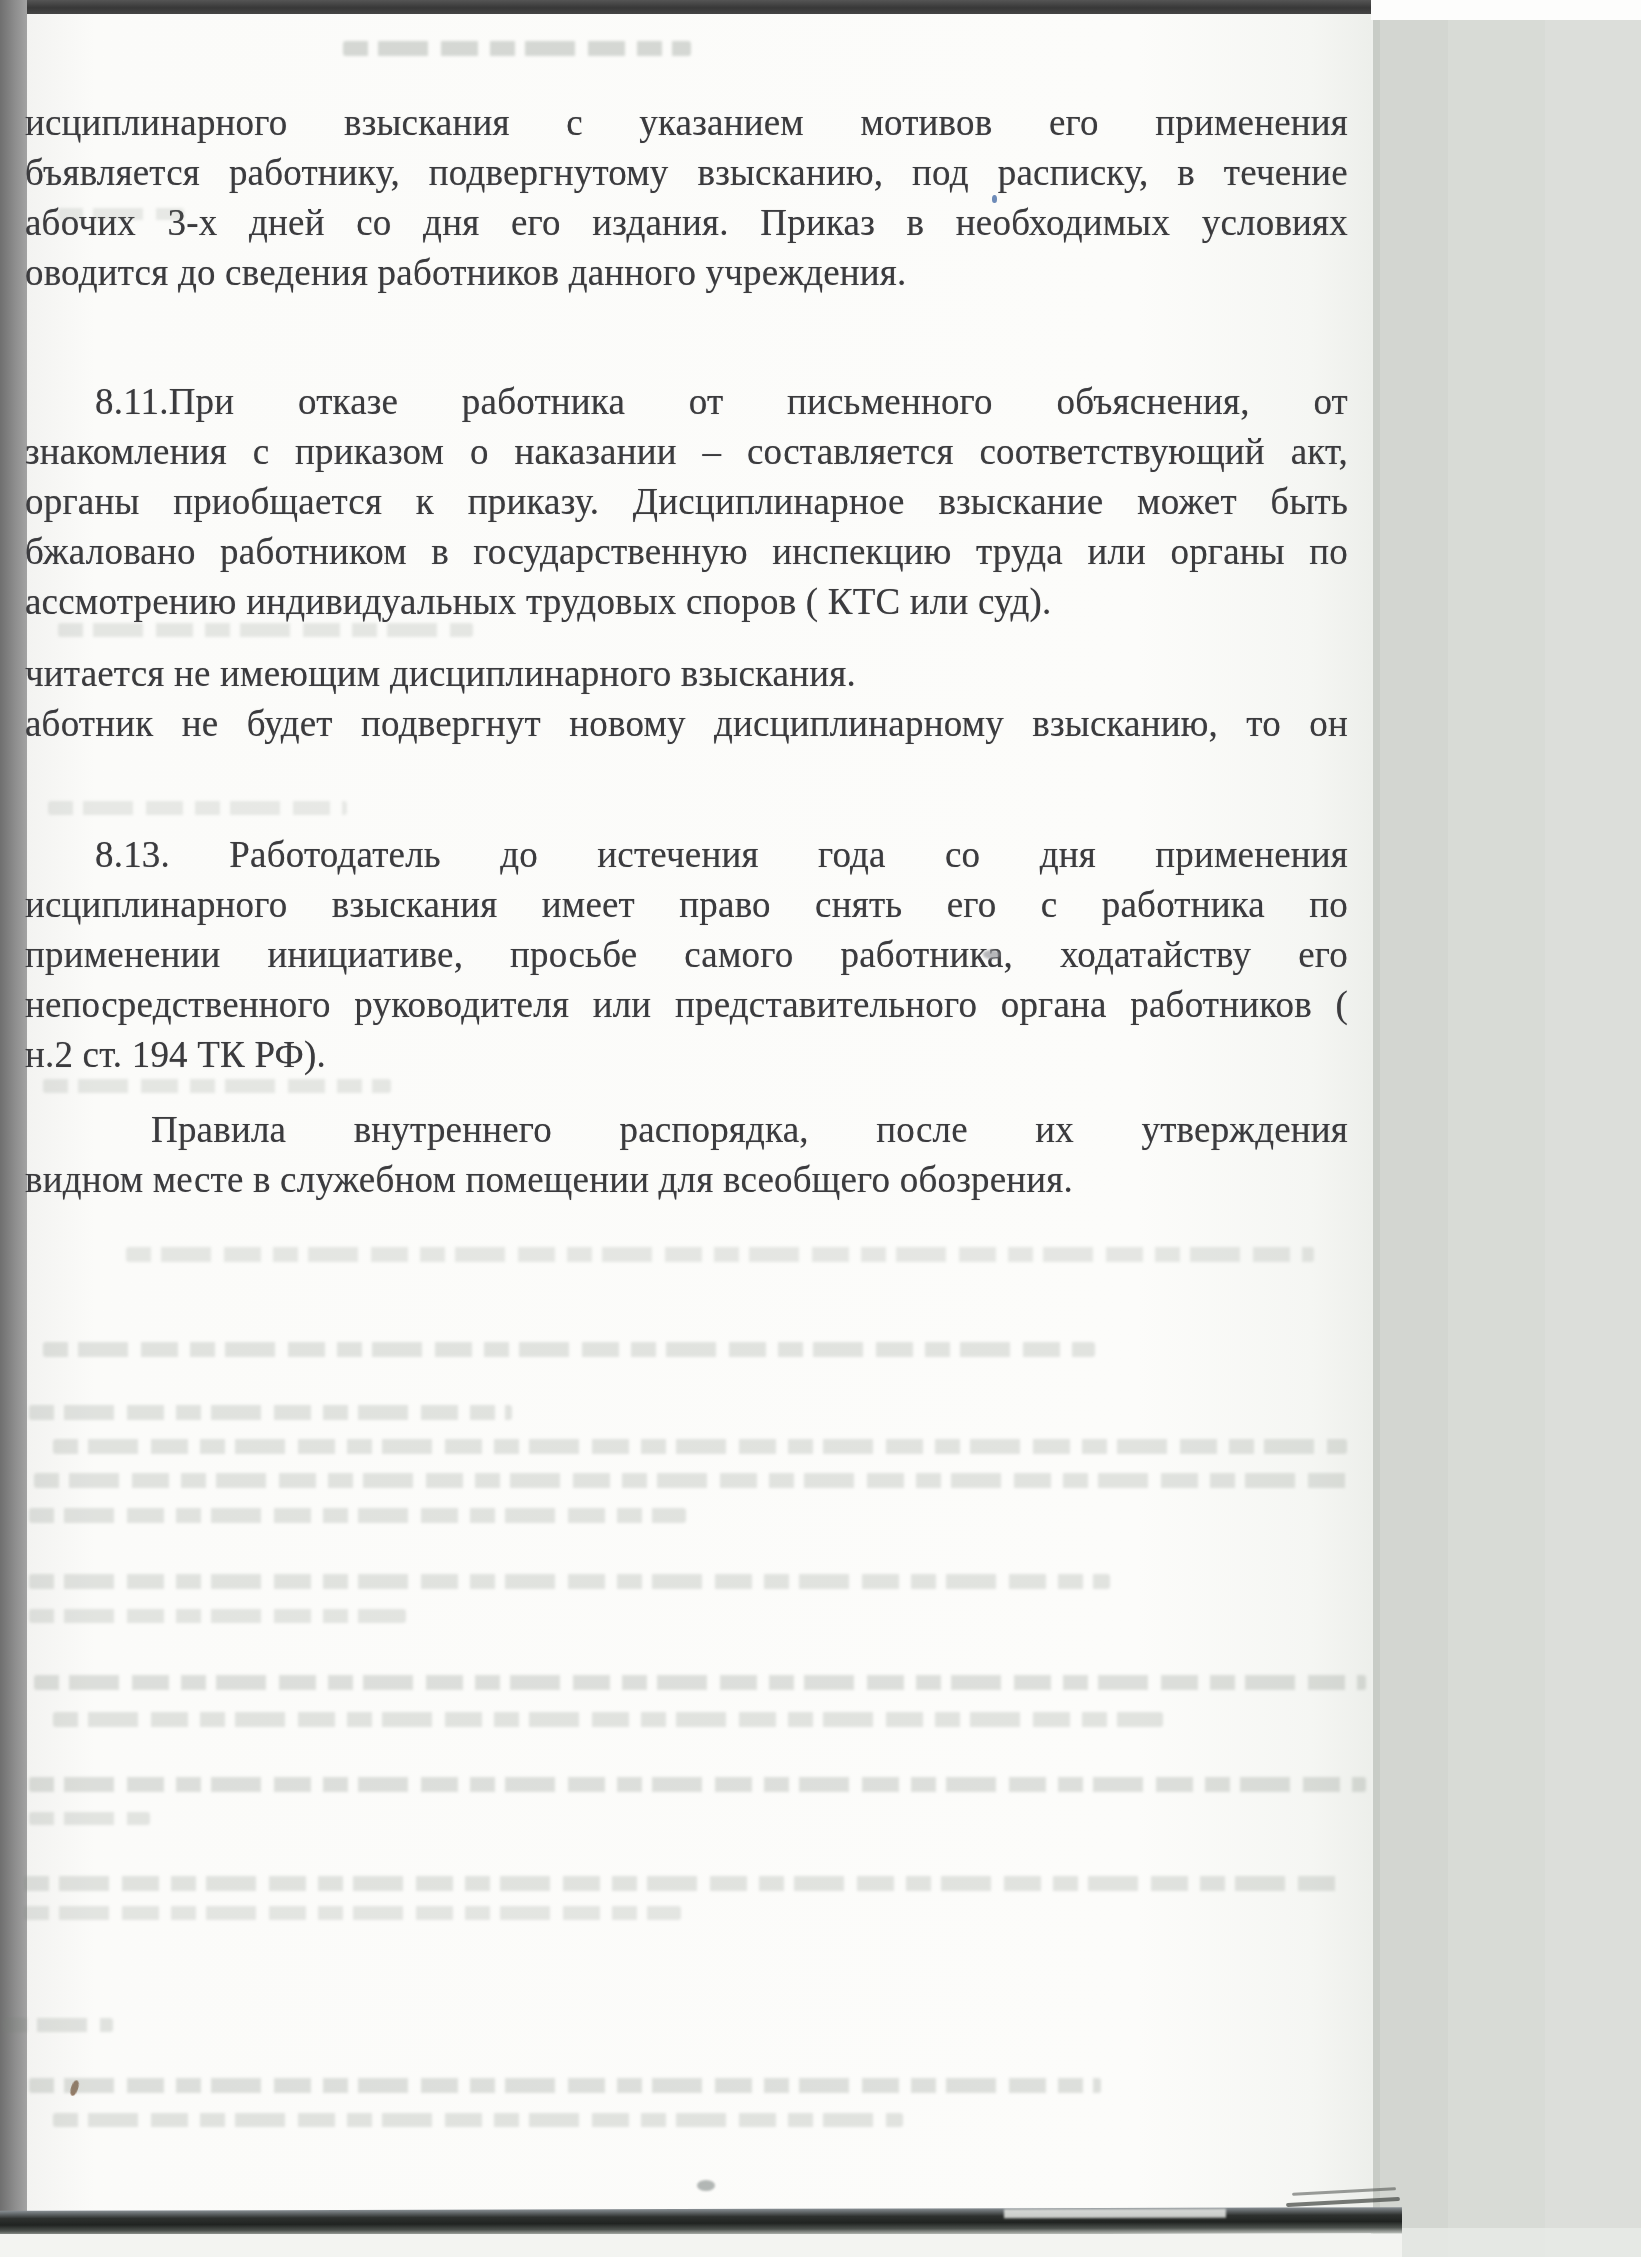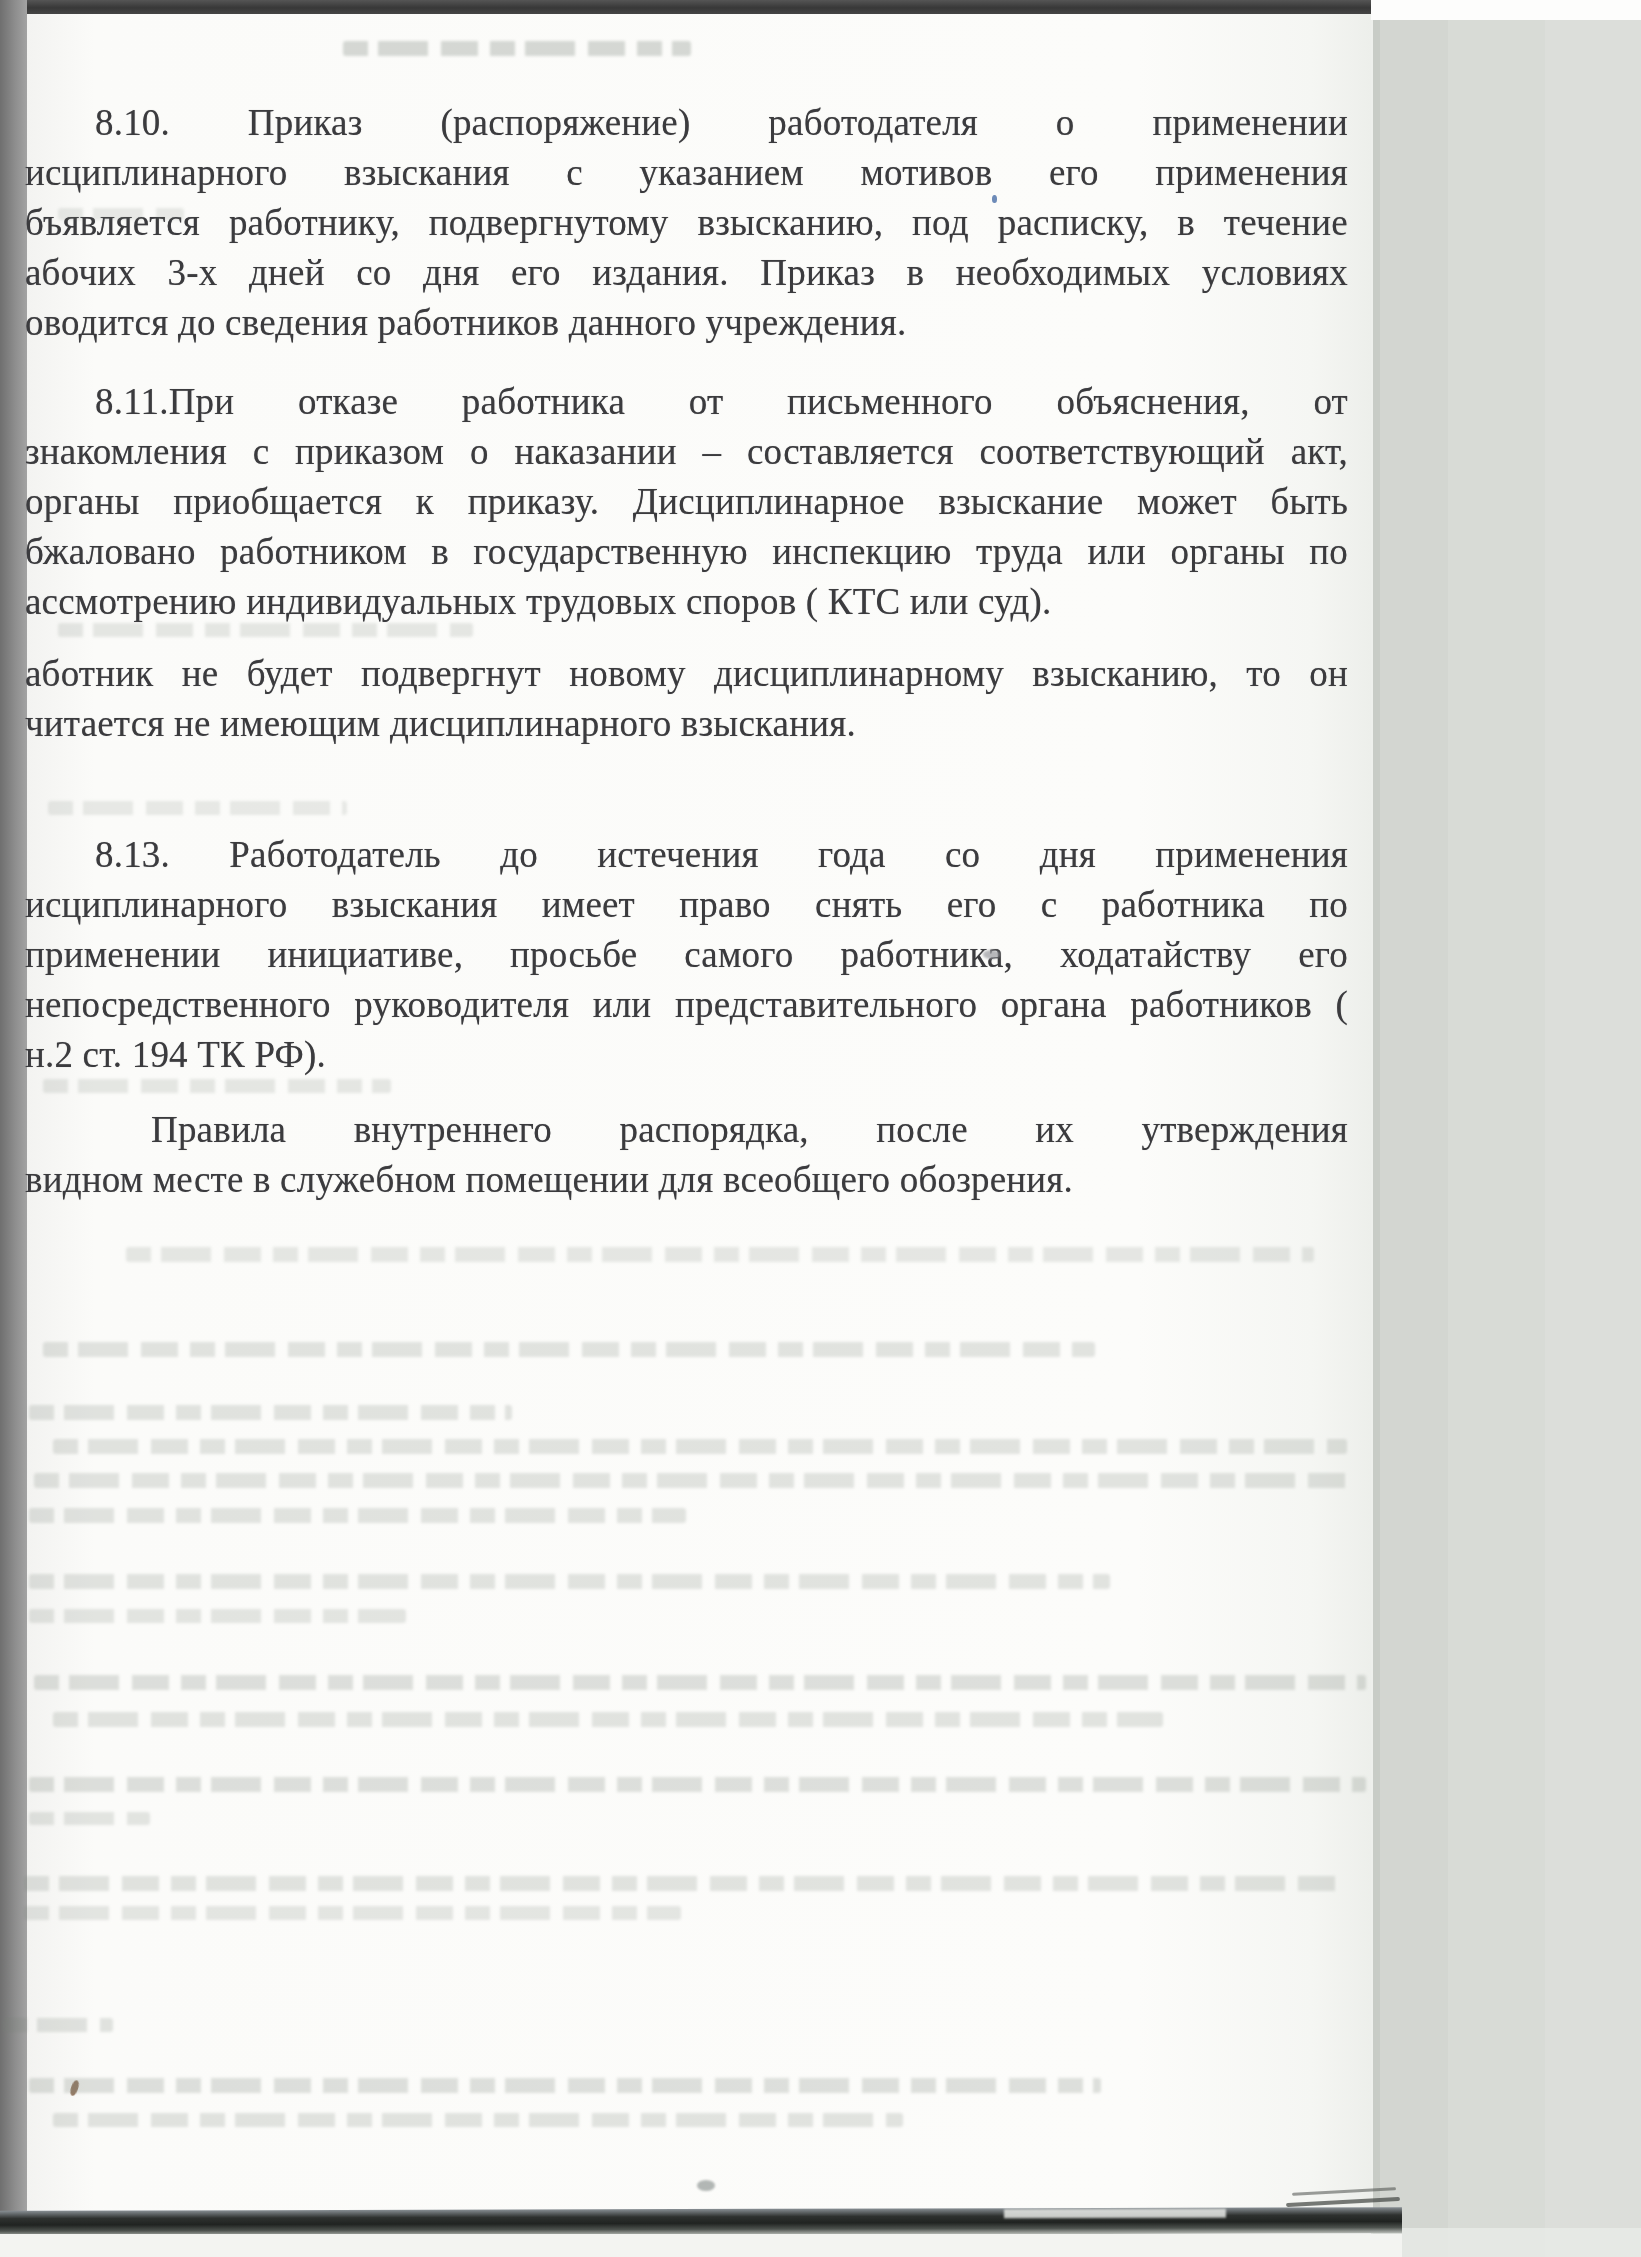--- a/index.html
+++ b/index.html
@@ -75,38 +75,37 @@
   <div class="right-bg">
     <div class="top-cap"></div>
     <div class="bottom-fade"></div>
   </div>
 
   <div class="page"></div>
   <div class="top-strip"></div>
   <div class="left-strip"></div>
 
   <div class="para" style="top:98px">
-    <span class="tline ind">8.10. Приказ (распоряжение) работодателя о применении</span>
     <span class="tline">исциплинарного взыскания с указанием мотивов его применения</span>
     <span class="tline">бъявляется работнику, подвергнутому взысканию, под расписку, в течение</span>
     <span class="tline">абочих 3-х дней со дня его издания. Приказ в необходимых условиях</span>
     <span class="tline last">оводится до сведения работников данного учреждения.</span>
   </div>
 
   <div class="para" style="top:377px">
     <span class="tline ind">8.11.При отказе работника от письменного объяснения, от</span>
     <span class="tline">знакомления с приказом  о наказании – составляется соответствующий акт,</span>
     <span class="tline">органы приобщается к приказу. Дисциплинарное взыскание может быть</span>
     <span class="tline">бжаловано  работником в государственную инспекцию труда или органы по</span>
     <span class="tline last">ассмотрению индивидуальных трудовых споров ( КТС или суд).</span>
   </div>
 
   <div class="para" style="top:649px">
+    <span class="tline last">читается не имеющим дисциплинарного взыскания.</span>
     <span class="tline">аботник не будет подвергнут новому дисциплинарному взысканию, то он</span>
-    <span class="tline last">читается не имеющим дисциплинарного взыскания.</span>
   </div>
 
   <div class="para" style="top:830px">
     <span class="tline ind">8.13. Работодатель до истечения года со дня применения</span>
     <span class="tline">исциплинарного взыскания имеет право снять его с работника по</span>
     <span class="tline">применении инициативе, просьбе самого работника, ходатайству  его</span>
     <span class="tline">непосредственного руководителя или представительного органа работников (</span>
     <span class="tline last">н.2 ст. 194 ТК РФ).</span>
   </div>
 

